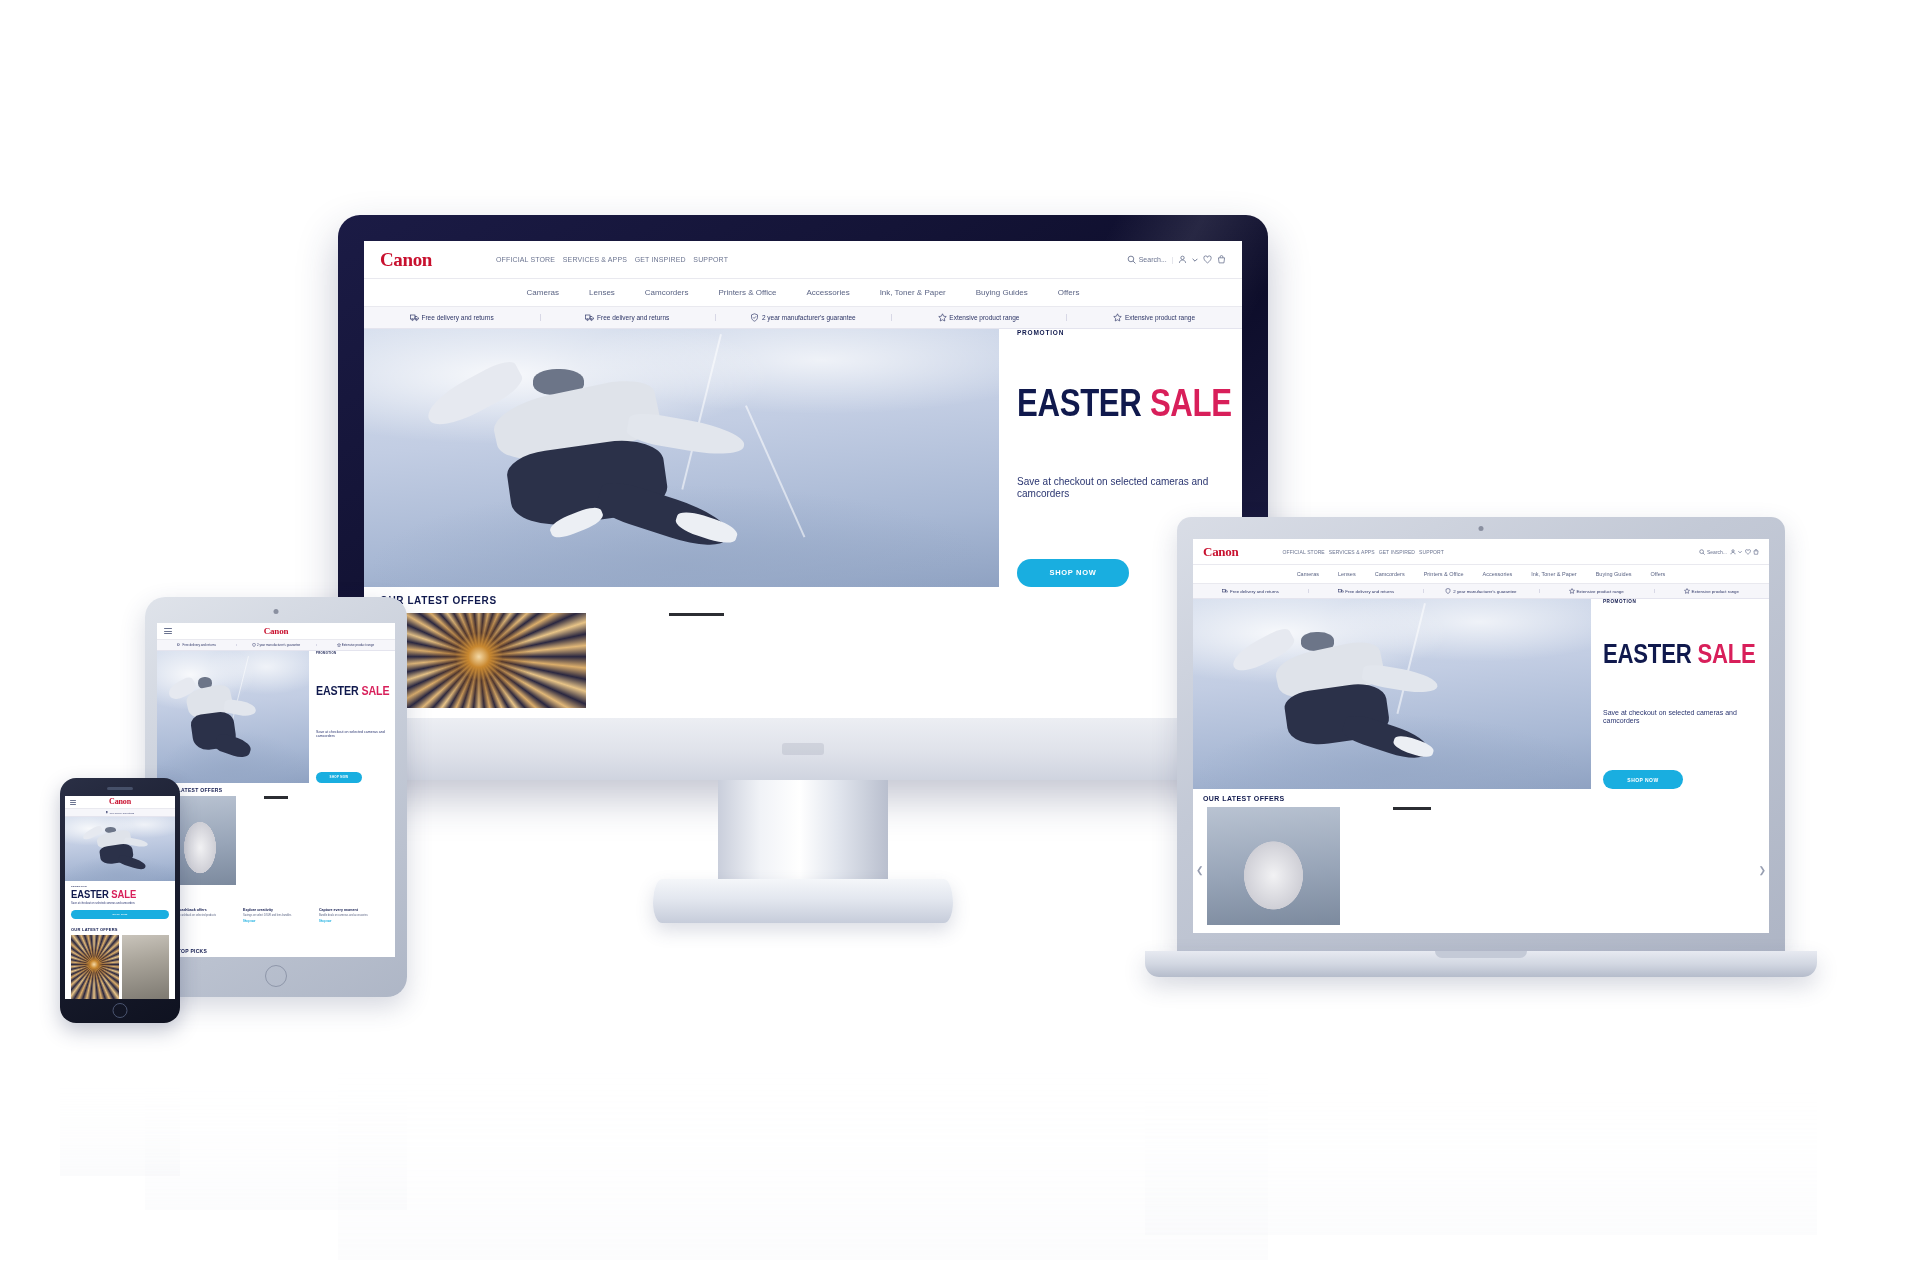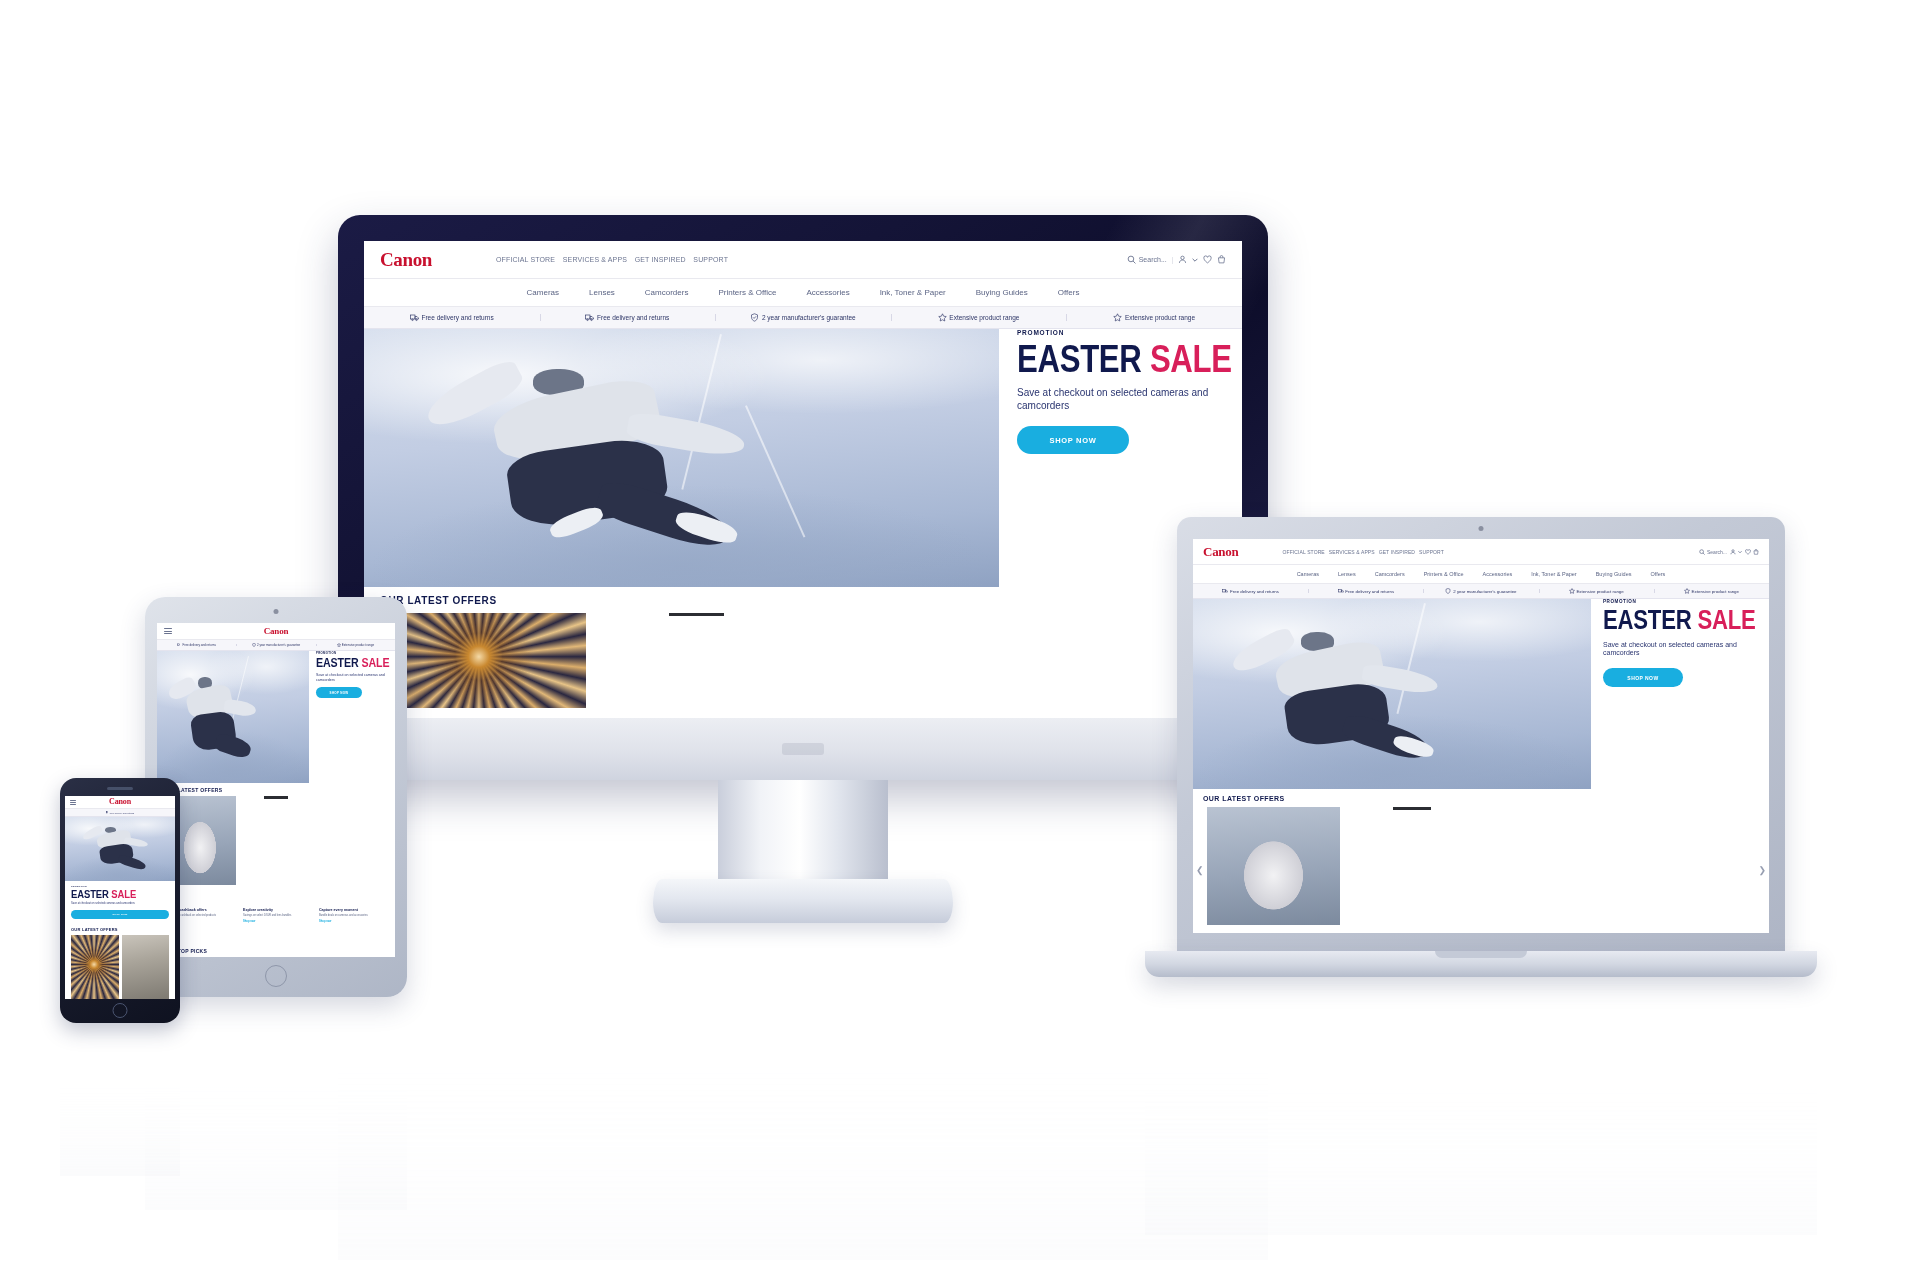--- a/index.html
+++ b/index.html
@@ -51,21 +51,21 @@
            radial-gradient(ellipse 60% 38% at 22% 18%, rgba(255,255,255,.85), rgba(255,255,255,0) 70%),
            radial-gradient(ellipse 55% 30% at 72% 12%, rgba(255,255,255,.7), rgba(255,255,255,0) 70%),
            radial-gradient(ellipse 70% 45% at 50% 92%, rgba(150,168,198,.75), rgba(150,168,198,0) 70%),
            linear-gradient(175deg,#d3dcec 0%,#c2cde3 40%,#a8b8d4 75%,#8fa2c2 100%); }
   .rope { position:absolute; background:rgba(255,255,255,.55); transform-origin:0 0; }
   
   .skater { position:absolute; }
   .sk-part { position:absolute; border-radius:40%; }
 
   .hero-promo { background:#ffffff; display:flex; flex-direction:column;
-                justify-content:flex-start; flex:0 0 auto; }
+                justify-content:space-between; flex:0 0 auto; }
   .promo-kicker { color:#10194d; font-weight:bold; letter-spacing:0.12em; text-transform:uppercase; }
   .promo-title { font-family:"Liberation Sans Narrow","Liberation Sans",sans-serif;
                  font-weight:bold; line-height:0.95; letter-spacing:-0.01em;
                  white-space:nowrap; transform:scaleX(0.82); transform-origin:left center; }
   .promo-title .w1 { color:#10194d; }
   .promo-title .w2 { color:#d81f5a; }
   .promo-sub { color:#2a3570; line-height:1.25; }
   .shop-btn { background:#19aee0; color:#ffffff; border-radius:999px; text-align:center;
               display:flex; align-items:center; justify-content:center; font-weight:bold;
               letter-spacing:0.09em; text-transform:uppercase; }

